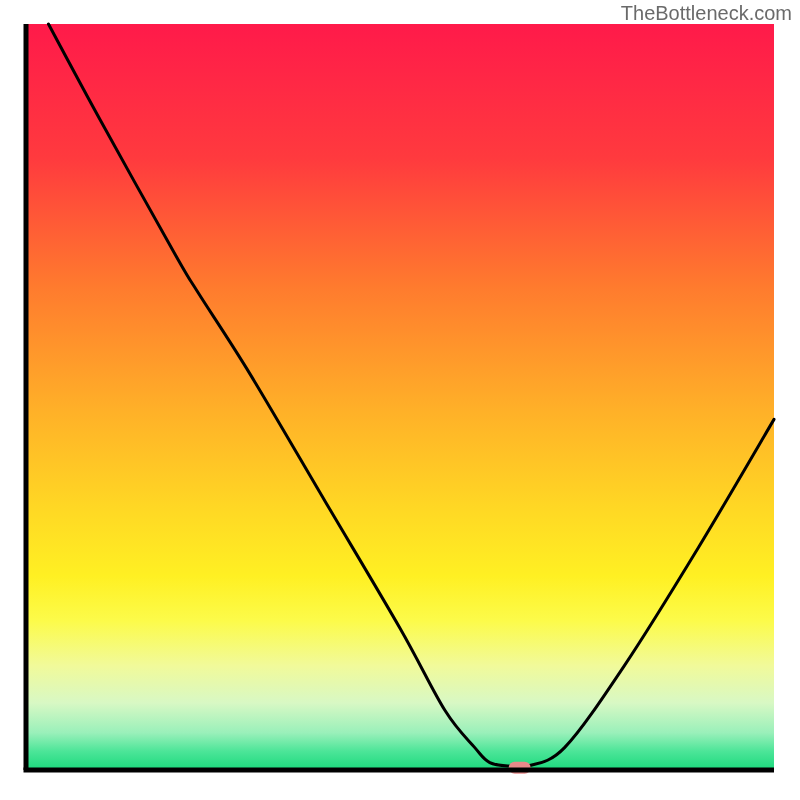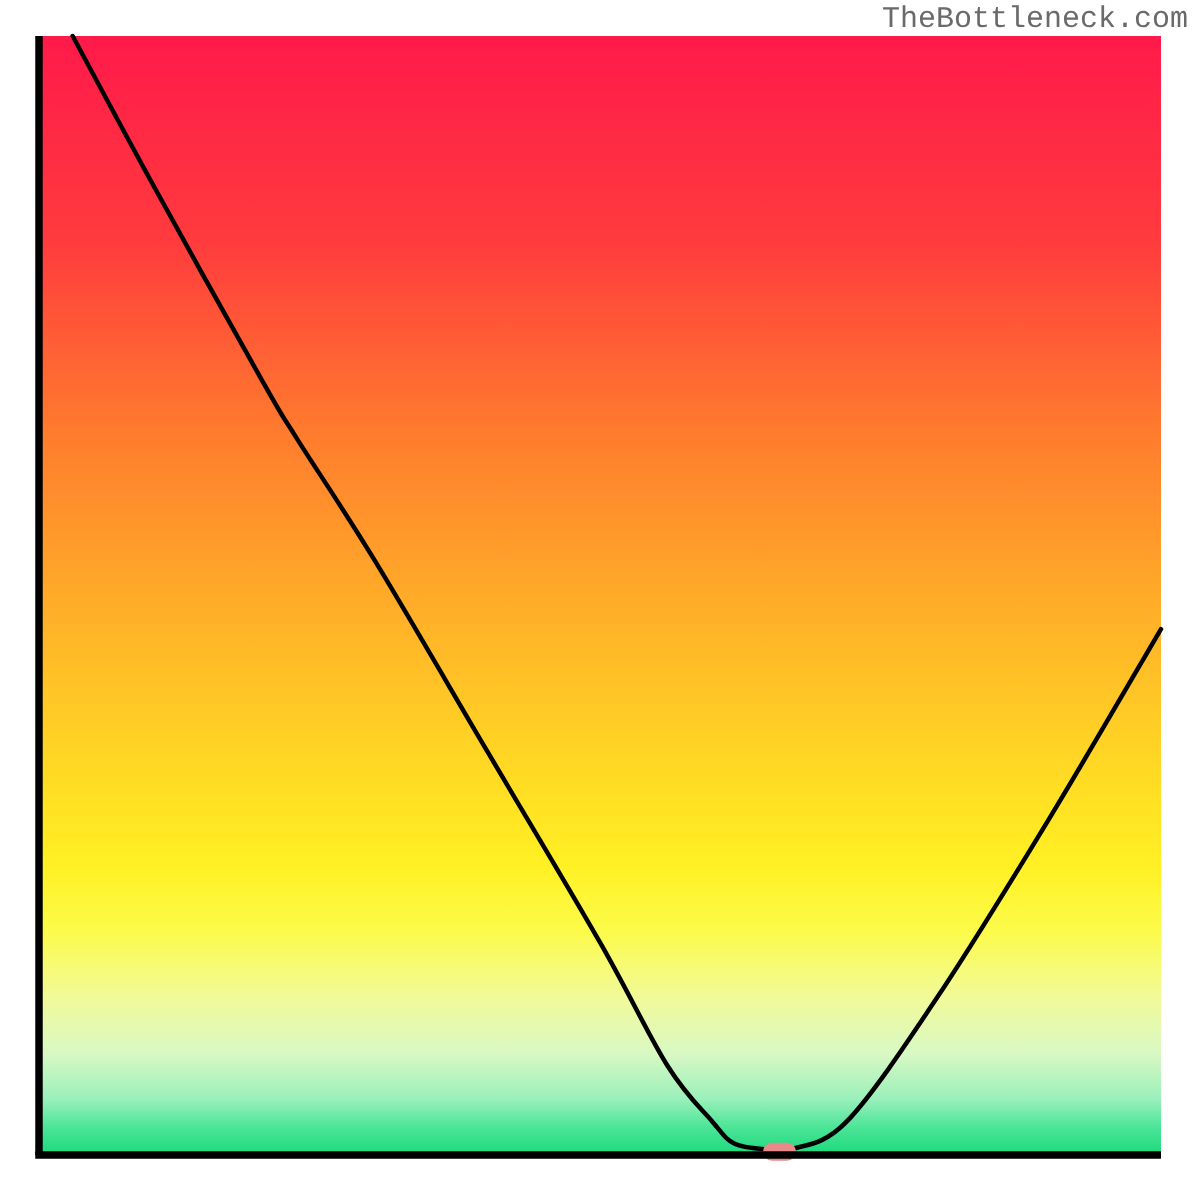--- a/index.html
+++ b/index.html
@@ -12,21 +12,20 @@
     font-family: Arial, sans-serif;
   }
   .watermark {
     position: absolute;
     top: 2px;
     right: 8px;
     color: #6a6a6a;
     font-size: 20px;
     font-weight: 500;
     z-index: 10;
-    font-family: Liberation Mono, monospace;
   }
   .chart-container {
     position: absolute;
     top: 0;
     left: 0;
     width: 800px;
     height: 800px;
   }
   svg {
     display: block;

